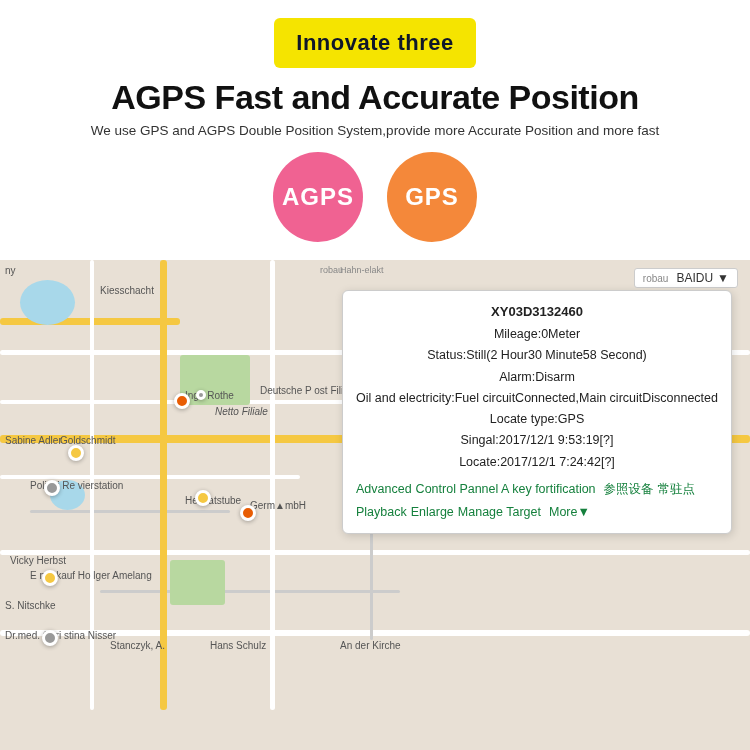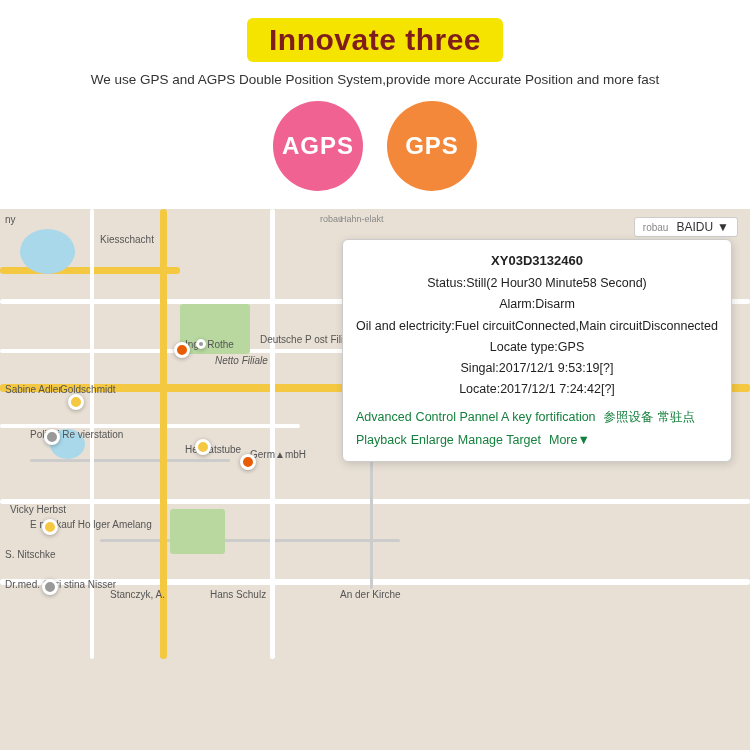--- a/index.html
+++ b/index.html
@@ -24,24 +24,24 @@
       background: #fff;
       display: flex;
       flex-direction: column;
       align-items: center;
       padding: 18px 0 10px 0;
       z-index: 2;
     }
     .badge {
       background: #f5e400;
       border-radius: 6px;
-      padding: 5px 22px;
-      font-size: 30px;
+      padding: 12px 22px;
+      font-size: 22px;
       font-weight: bold;
-      color: #7f1d1d;
+      color: #0f172a;
       margin-bottom: 10px;
       letter-spacing: 0.5px;
     }
     .main-title {
       font-size: 34px;
       font-weight: 900;
       color: #111;
       text-align: center;
       margin-bottom: 6px;
       letter-spacing: -0.5px;
@@ -205,20 +205,21 @@
     .road-gray {
       background: #ccc;
     }
   </style>
 </head>
 <body>
 <div class="container">
 
   <div class="top-section">
     <div class="badge">Innovate three</div>
+    <div class="main-title">AGPS Fast and Accurate Position</div>
     <div class="subtitle">We use GPS and AGPS Double Position System,provide more Accurate Position and more fast</div>
     <div class="icons-row">
       <div class="icon-circle agps-circle">AGPS</div>
       <div class="icon-circle gps-circle">GPS</div>
     </div>
   </div>
 
   <div class="map-section">
     <div class="map-bg">
 
@@ -278,20 +279,23 @@
 
       <div class="map-dropdown">
         <span class="map-dropdown-label">robau</span>
         <span>BAIDU</span>
         <span>▼</span>
       </div>
 
       <div class="info-popup">
         <div class="info-popup-id">XY03D3132460</div>
         <div class="info-popup-row">
+          <span class="label">Mileage:</span><span>0Meter</span>
+        </div>
+        <div class="info-popup-row">
           <span class="label">Status:</span><span>Still(2 Hour30 Minute58 Second)</span>
         </div>
         <div class="info-popup-row">
           <span class="label">Alarm:</span><span>Disarm</span>
         </div>
         <div class="info-popup-row">
           <span class="label">Oil and electricity:</span><span>Fuel circuitConnected,Main circuitDisconnected</span>
         </div>
         <div class="info-popup-row">
           <span class="label">Locate type:</span><span>GPS</span>

